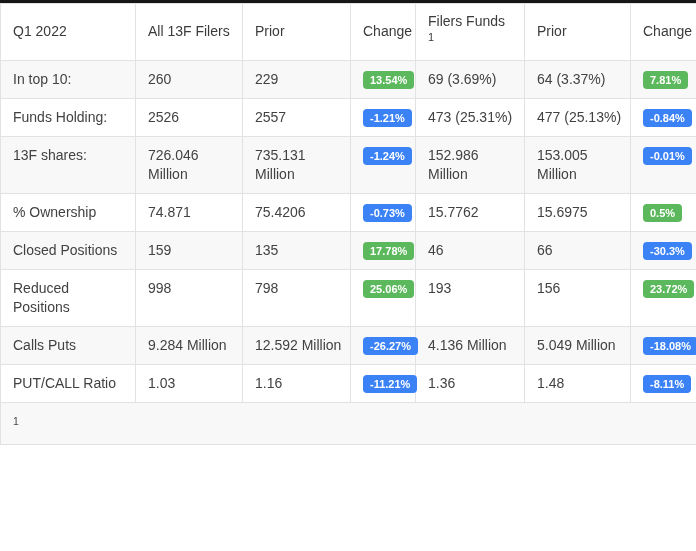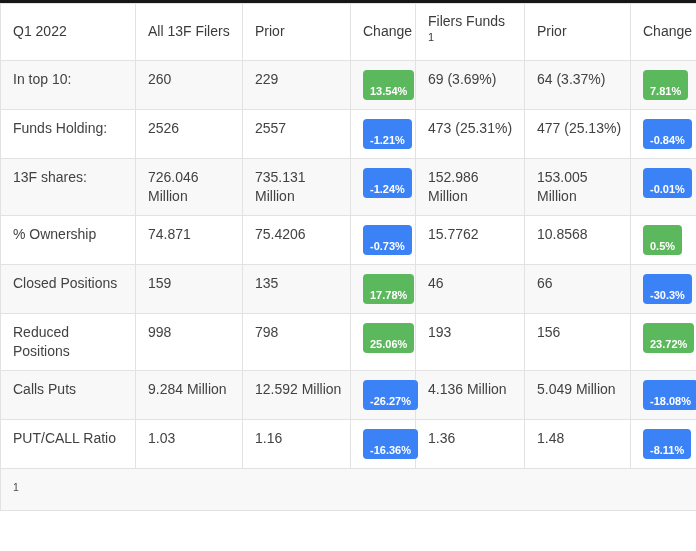--- a/index.html
+++ b/index.html
@@ -37,21 +37,21 @@
   }
   table.stats tbody td {
     vertical-align: top;
     padding: 9px 6px 9px 12px;
   }
   table.stats tbody tr:nth-child(odd) td { background: #f8f8f8; }
   table.stats tbody tr:nth-child(even) td { background: #ffffff; }
 
   .badge {
     display: inline-block;
-    padding: 15px 7px 2px 7px;
+    padding: 3px 7px 2px 7px;
     border-radius: 4px;
     font-size: 11px;
     line-height: 13px;
     font-weight: 700;
     color: #ffffff;
     white-space: nowrap;
   }
   .badge-up   { background: #5cb85c; }
   .badge-down { background: #3b82f6; }
 
@@ -123,21 +123,21 @@
       <td>152.986 Million</td>
       <td>153.005 Million</td>
       <td><span class="badge badge-down">-0.01%</span></td>
     </tr>
     <tr>
       <td>% Ownership</td>
       <td>74.871</td>
       <td>75.4206</td>
       <td><span class="badge badge-down">-0.73%</span></td>
       <td>15.7762</td>
-      <td>10.8568</td>
+      <td>15.6975</td>
       <td><span class="badge badge-up">0.5%</span></td>
     </tr>
     <tr>
       <td>Closed Positions</td>
       <td>159</td>
       <td>135</td>
       <td><span class="badge badge-up">17.78%</span></td>
       <td>46</td>
       <td>66</td>
       <td><span class="badge badge-down">-30.3%</span></td>
@@ -157,21 +157,21 @@
       <td>12.592 Million</td>
       <td><span class="badge badge-down">-26.27%</span></td>
       <td>4.136 Million</td>
       <td>5.049 Million</td>
       <td><span class="badge badge-down">-18.08%</span></td>
     </tr>
     <tr>
       <td>PUT/CALL Ratio</td>
       <td>1.03</td>
       <td>1.16</td>
-      <td><span class="badge badge-down">-16.36%</span></td>
+      <td><span class="badge badge-down">-11.21%</span></td>
       <td>1.36</td>
       <td>1.48</td>
       <td><span class="badge badge-down">-8.11%</span></td>
     </tr>
     <tr class="footnote-row">
       <td colspan="7">
         <sup>1</sup>
       </td>
     </tr>
   </tbody>

